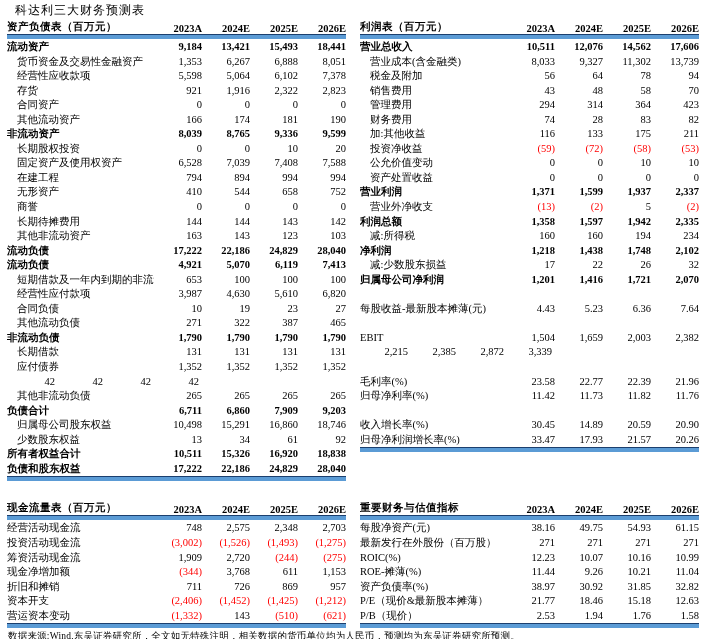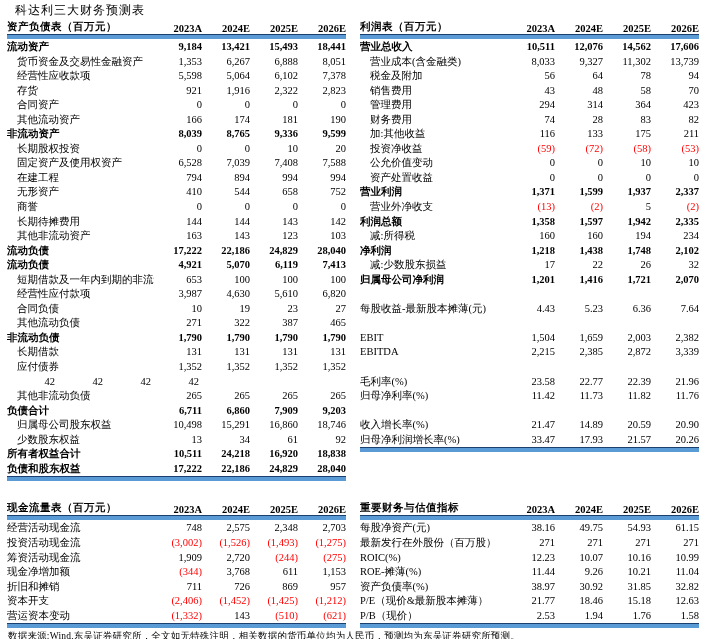--- a/index.html
+++ b/index.html
@@ -238,21 +238,21 @@
         <div class="trow">
           <div class="label ind">少数股东权益</div>
           <div class="num">13</div>
           <div class="num">34</div>
           <div class="num">61</div>
           <div class="num">92</div>
         </div>
         <div class="trow bold">
           <div class="label">所有者权益合计</div>
           <div class="num">10,511</div>
-          <div class="num">24,218</div>
+          <div class="num">15,326</div>
           <div class="num">16,920</div>
           <div class="num">18,838</div>
         </div>
         <div class="trow bold">
           <div class="label">负债和股东权益</div>
           <div class="num">17,222</div>
           <div class="num">22,186</div>
           <div class="num">24,829</div>
           <div class="num">28,040</div>
         </div>
@@ -408,21 +408,20 @@
           <div class="num"></div>
         </div>
         <div class="trow">
           <div class="label">EBIT</div>
           <div class="num">1,504</div>
           <div class="num">1,659</div>
           <div class="num">2,003</div>
           <div class="num">2,382</div>
         </div>
         <div class="trow">
-          <div class="label">EBITDA</div>
           <div class="num">2,215</div>
           <div class="num">2,385</div>
           <div class="num">2,872</div>
           <div class="num">3,339</div>
         </div>
         <div class="trow">
           <div class="label"></div>
           <div class="num"></div>
           <div class="num"></div>
           <div class="num"></div>
@@ -444,21 +443,21 @@
         </div>
         <div class="trow">
           <div class="label"></div>
           <div class="num"></div>
           <div class="num"></div>
           <div class="num"></div>
           <div class="num"></div>
         </div>
         <div class="trow">
           <div class="label">收入增长率(%)</div>
-          <div class="num">21.47</div>
+          <div class="num">30.45</div>
           <div class="num">14.89</div>
           <div class="num">20.59</div>
           <div class="num">20.90</div>
         </div>
         <div class="trow">
           <div class="label">归母净利润增长率(%)</div>
           <div class="num">33.47</div>
           <div class="num">17.93</div>
           <div class="num">21.57</div>
           <div class="num">20.26</div>

